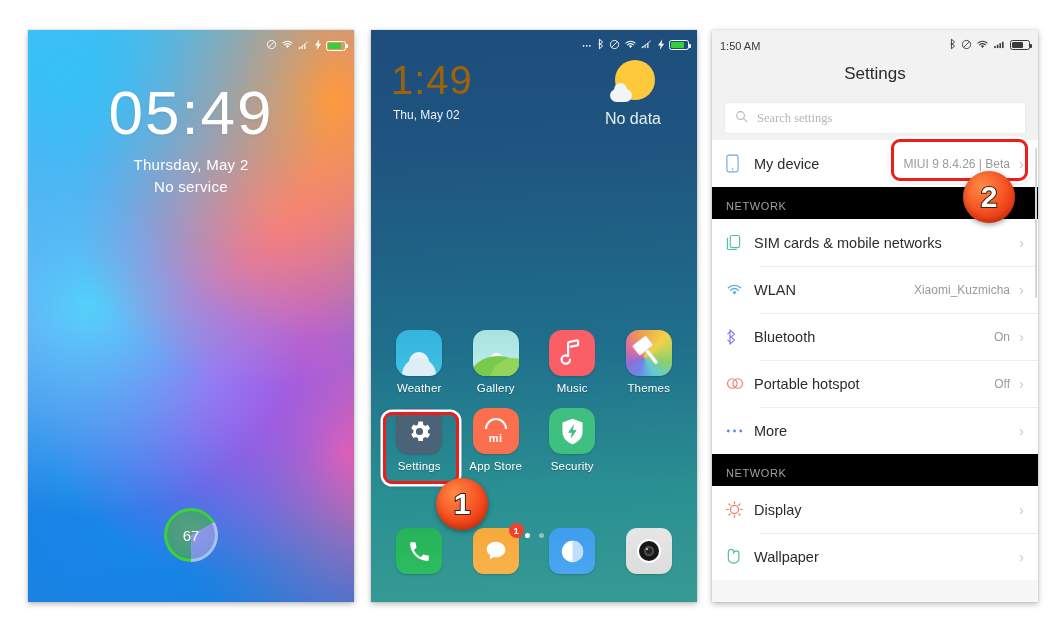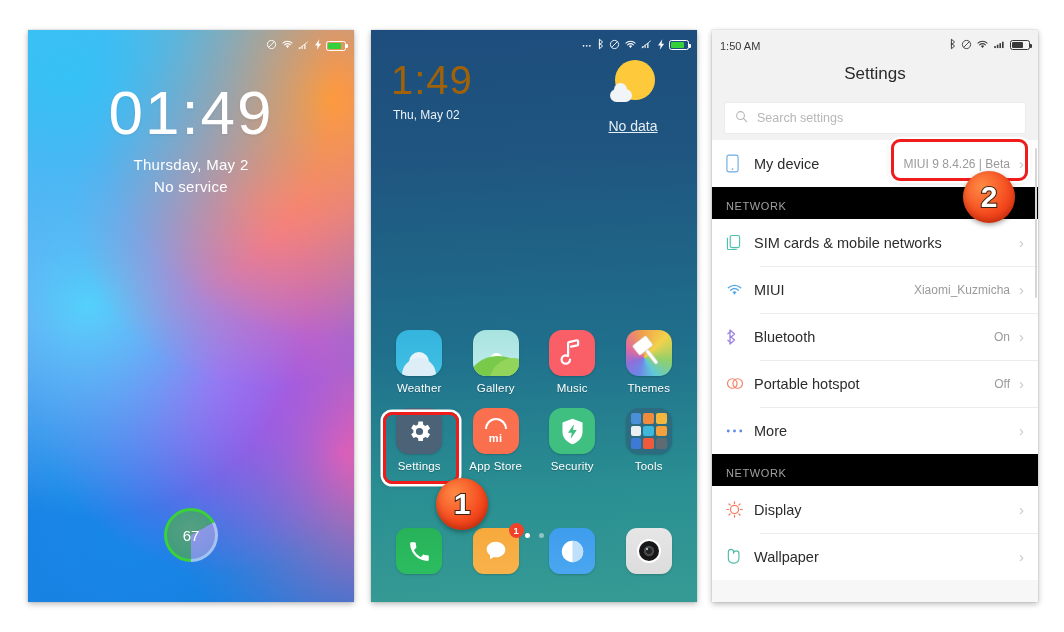--- a/index.html
+++ b/index.html
@@ -135,21 +135,21 @@
     border-radius: 50%; background: #ffc93c;
   }
   .sun-ico .cloud {
     position: absolute; left: 0px; bottom: 4px; width: 22px; height: 13px;
     background: #f2f5f7; border-radius: 9px;
   }
   .sun-ico .cloud::before {
     content:""; position: absolute; left: 4px; top: -6px; width: 13px; height: 13px;
     border-radius: 50%; background: #f2f5f7;
   }
-  .hs-weather .lbl { color: #e4eef3; font-size: 14px; margin-top: 12px; text-decoration: underline; }
+  .hs-weather .lbl { color: #e4eef3; font-size: 16px; margin-top: 4px; }
 
   .appgrid {
     position: absolute; left: 10px; right: 10px; top: 300px;
     display: grid; grid-template-columns: repeat(4, 1fr); row-gap: 14px;
   }
   .app { text-align: center; position: relative; }
   .app .ico {
     width: 46px; height: 46px; border-radius: 13px; margin: 0 auto;
     position: relative; overflow: hidden;
     box-shadow: 0 1px 2px rgba(0,0,0,0.18);
@@ -213,21 +213,21 @@
   .set-title {
     position: absolute; top: 22px; left: 0; right: 0; height: 44px;
     background: #f2f2f2; display: flex; align-items: center; justify-content: center;
     font-size: 17px; color: #2b2b2b;
   }
   .searchwrap { position: absolute; top: 66px; left: 0; right: 0; height: 44px; background:#f2f2f2; padding: 6px 12px; }
   .searchbox {
     height: 32px; background: #fff; border-radius: 3px; display: flex; align-items: center;
     padding: 0 10px; gap: 9px; border: 1px solid #ececec;
   }
-  .searchbox .ph { color: #b6b6b6; font-size: 12.5px; }
+  .searchbox .ph { color: #b6b6b6; font-size: 12.5px; font-family: Liberation Serif, serif; }
 
   .set-list { position: absolute; top: 110px; left: 0; right: 0; bottom: 0; background:#f7f7f7; overflow:hidden; }
   .grp { background: #000000; }
   .row {
     display: flex; align-items: center; height: 47px; padding: 0 14px;
     background: #fff; position: relative;
   }
   .row + .row::before {
     content:""; position:absolute; left: 48px; right: 0; top: 0; height:1px; background:#ededed;
   }
@@ -298,21 +298,21 @@
           <svg width="7" height="11" viewBox="0 0 8 12">
               <path d="M5 0L0 7h3l-1 5 5-7H4z" fill="#fff"></path>
             </svg>
         </span>
         <span class="batt" style="color:#ffffff">
             <i style="width:13px;background:#35d13c"></i>
           </span>
       </div>
     </div>
 
-    <div class="lock-clock">01:49</div>
+    <div class="lock-clock">05:49</div>
     <div class="lock-date">Thursday, May  2</div>
     <div class="lock-service">No  service</div>
 
     <div class="batt-ring">
       <span>67</span>
     </div>
 
   </div>
 
   <div class="phone" id="phone-home">
@@ -429,36 +429,20 @@
         <div class="lbl">App Store</div>
       </div>
       <div class="app">
         <div class="ico ic-security">
           <svg width="27" height="29" viewBox="0 0 24 26">
               <path d="M12 1.5L3 5v8c0 6 4 9.5 9 11.5 5-2 9-5.5 9-11.5V5z" fill="#fff"></path>
               <path d="M13.3 6.5L8 14.2h3.3l-.8 5.3 5.3-7.8h-3.3z" fill="#3fc080"></path>
             </svg>
         </div>
         <div class="lbl">Security</div>
-      </div>
-      <div class="app">
-        <div class="ico ic-tools">
-          <div class="mini">
-            <i style="background:#4a90d9"></i>
-              <i style="background:#f08a3c"></i>
-              <i style="background:#f3b73f"></i>
-            <i style="background:#eceff1"></i>
-              <i style="background:#3fb8dc"></i>
-              <i style="background:#f2a13d"></i>
-            <i style="background:#3f79d6"></i>
-              <i style="background:#f05a3c"></i>
-              <i style="background:#5f6b72"></i>
-          </div>
-        </div>
-        <div class="lbl">Tools</div>
       </div>
     </div>
 
     <div class="pagedots">
       <i class="on"></i>
       <i></i>
     </div>
 
     <div class="dock">
       <div class="app">
@@ -592,21 +576,21 @@
           <div class="chev">›</div>
         </div>
         <div class="row">
           <div class="rico">
             <svg width="17" height="14" viewBox="0 0 18 14">
                 <path d="M9 12l-2.2-2.9a3.7 3.7 0 014.4 0z" fill="#56a9e8"></path>
                 <path d="M2.5 4.6a9.6 9.6 0 0113 0" fill="none" stroke="#56a9e8" stroke-width="1.5" stroke-linecap="round"></path>
                 <path d="M5 7.2a6.2 6.2 0 018 0" fill="none" stroke="#56a9e8" stroke-width="1.5" stroke-linecap="round"></path>
               </svg>
           </div>
-          <div class="rlabel">MIUI</div>
+          <div class="rlabel">WLAN</div>
           <div class="rval">Xiaomi_Kuzmicha</div>
           <div class="chev">›</div>
         </div>
         <div class="row">
           <div class="rico">
             <svg width="12" height="18" viewBox="0 0 12 18">
                 <path d="M4 2l4.5 4L4 10V2zM4 8l4.5 4L4 16V8z" fill="none" stroke="#9a7fe0" stroke-width="1.3" stroke-linejoin="round"></path>
                 <line x1="1.5" y1="6" x2="4" y2="4" stroke="#9a7fe0" stroke-width="1.3"></line>
                 <line x1="1.5" y1="12" x2="4" y2="14" stroke="#9a7fe0" stroke-width="1.3"></line>
               </svg>

